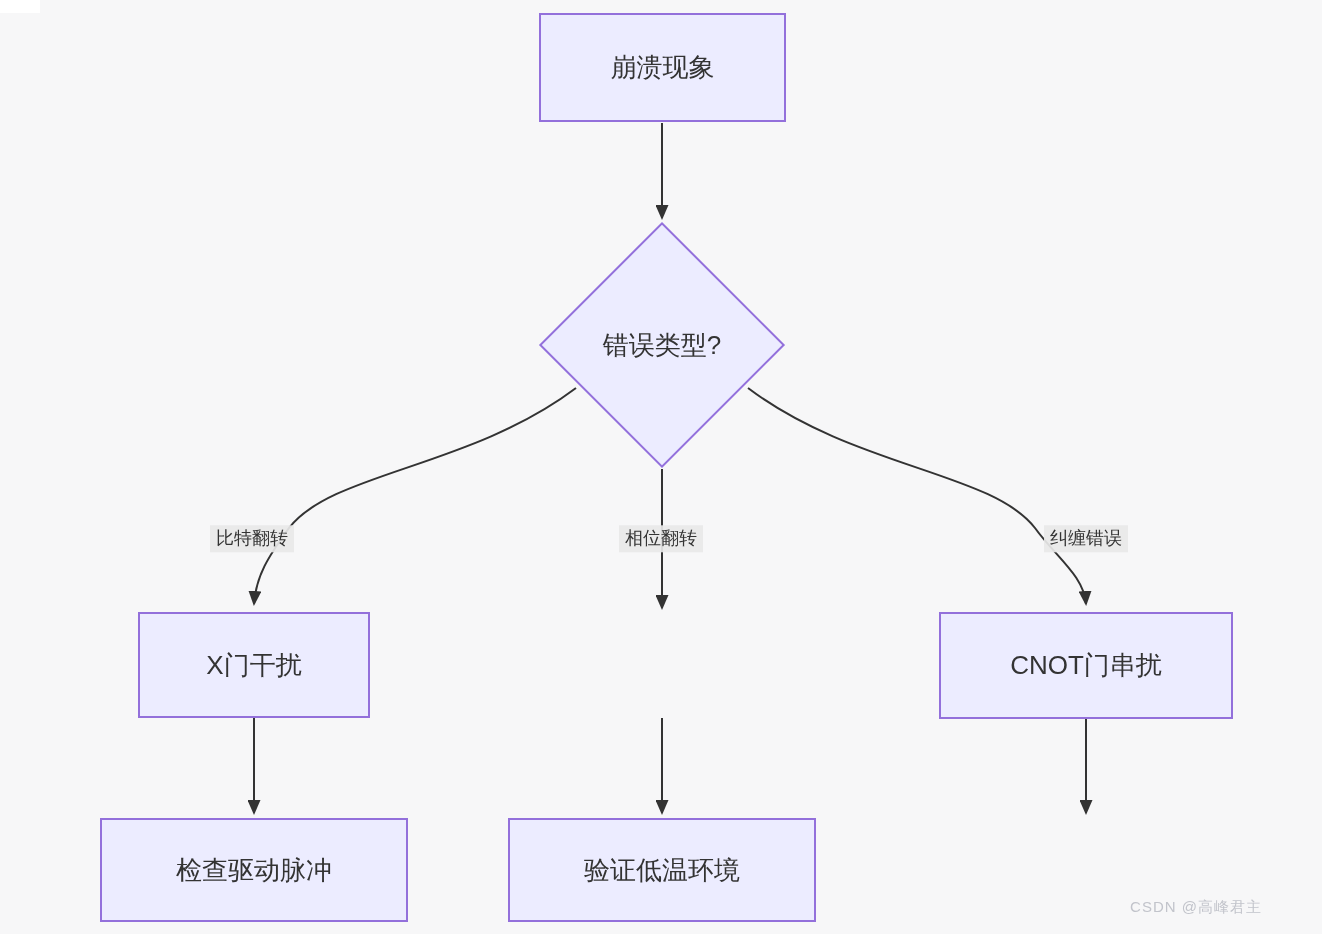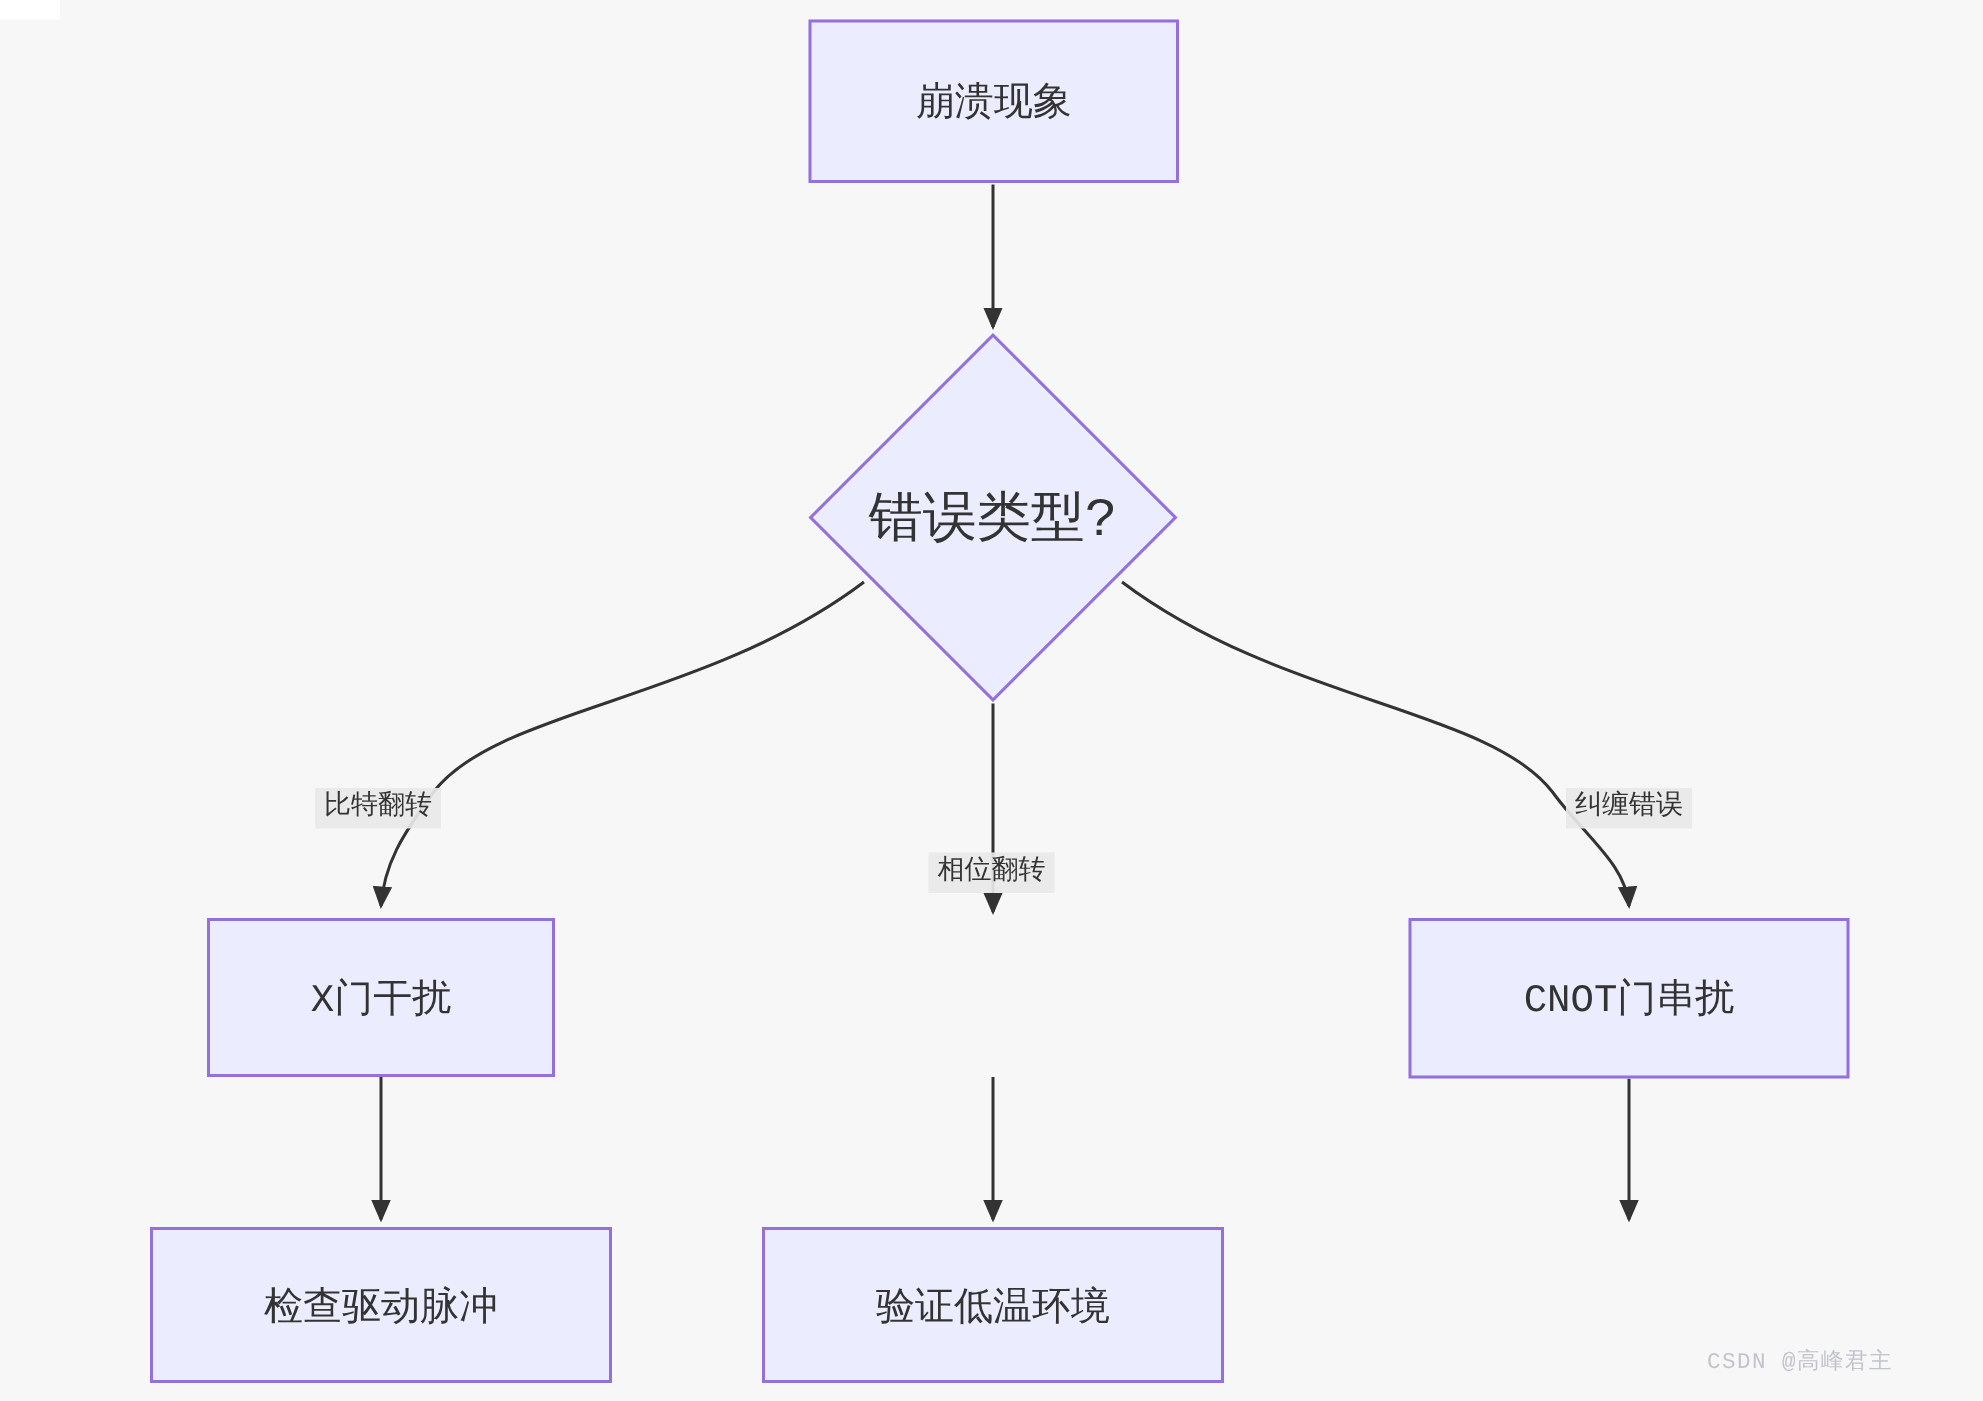--- a/index.html
+++ b/index.html
@@ -14,21 +14,20 @@
   html,body{margin:0;padding:0;}
   body{
     font-family:"Liberation Sans","DejaVu Sans",sans-serif;
     background:var(--background);
   }
   .canvas{
     position:relative;
     width:1322px;height:934px;
     background:var(--background);
     overflow:hidden;
-    font-family:Liberation Mono, monospace;
   }
   .corner-artifact{
     position:absolute;left:0;top:0;width:40px;height:13px;
     background:#ffffff;
   }
   svg.edges{
     position:absolute;left:0;top:0;width:100%;height:100%;
     pointer-events:none;
   }
   svg.edges path.edge{
@@ -51,21 +50,21 @@
     position:absolute;
     width:174px;height:174px;
     background:var(--node-fill);
     border:2px solid var(--node-border);
     transform:rotate(45deg);
     box-sizing:border-box;
   }
   .diamond-label{
     position:absolute;
     color:var(--text);
-    font-size:36px;
+    font-size:26px;
     transform:translate(-50%,-50%);
     white-space:nowrap;
   }
   .edge-label{
     position:absolute;
     transform:translate(-50%,-50%);
     background:rgba(232,232,232,0.92);
     color:var(--text);
     font-size:18px;
     line-height:1.3;
@@ -102,21 +101,21 @@
     <path class="edge" d="M 662 718 L 662 813" marker-end="url(#arrow)"></path>
     <path class="edge" d="M 1086 719 L 1086 813" marker-end="url(#arrow)"></path>
   </svg>
 
   <div class="node" style="left:539px;top:13px;width:247px;height:109px;">崩溃现象</div>
 
   <div class="diamond-shape" style="left:575px;top:258px;"></div>
   <div class="diamond-label" style="left:662px;top:345px;">错误类型?</div>
 
   <div class="edge-label" style="left:252px;top:539px;">比特翻转</div>
-  <div class="edge-label" style="left:661px;top:539px;margin-top:43px;">相位翻转</div>
+  <div class="edge-label" style="left:661px;top:539px;">相位翻转</div>
   <div class="edge-label" style="left:1086px;top:539px;">纠缠错误</div>
 
   <div class="node" style="left:138px;top:612px;width:232px;height:106px;">X门干扰</div>
   <div class="node" style="left:939px;top:612px;width:294px;height:107px;">CNOT门串扰</div>
 
   <div class="node" style="left:100px;top:818px;width:308px;height:104px;">检查驱动脉冲</div>
   <div class="node" style="left:508px;top:818px;width:308px;height:104px;">验证低温环境</div>
 
   <div class="watermark">CSDN @高峰君主</div>
 

